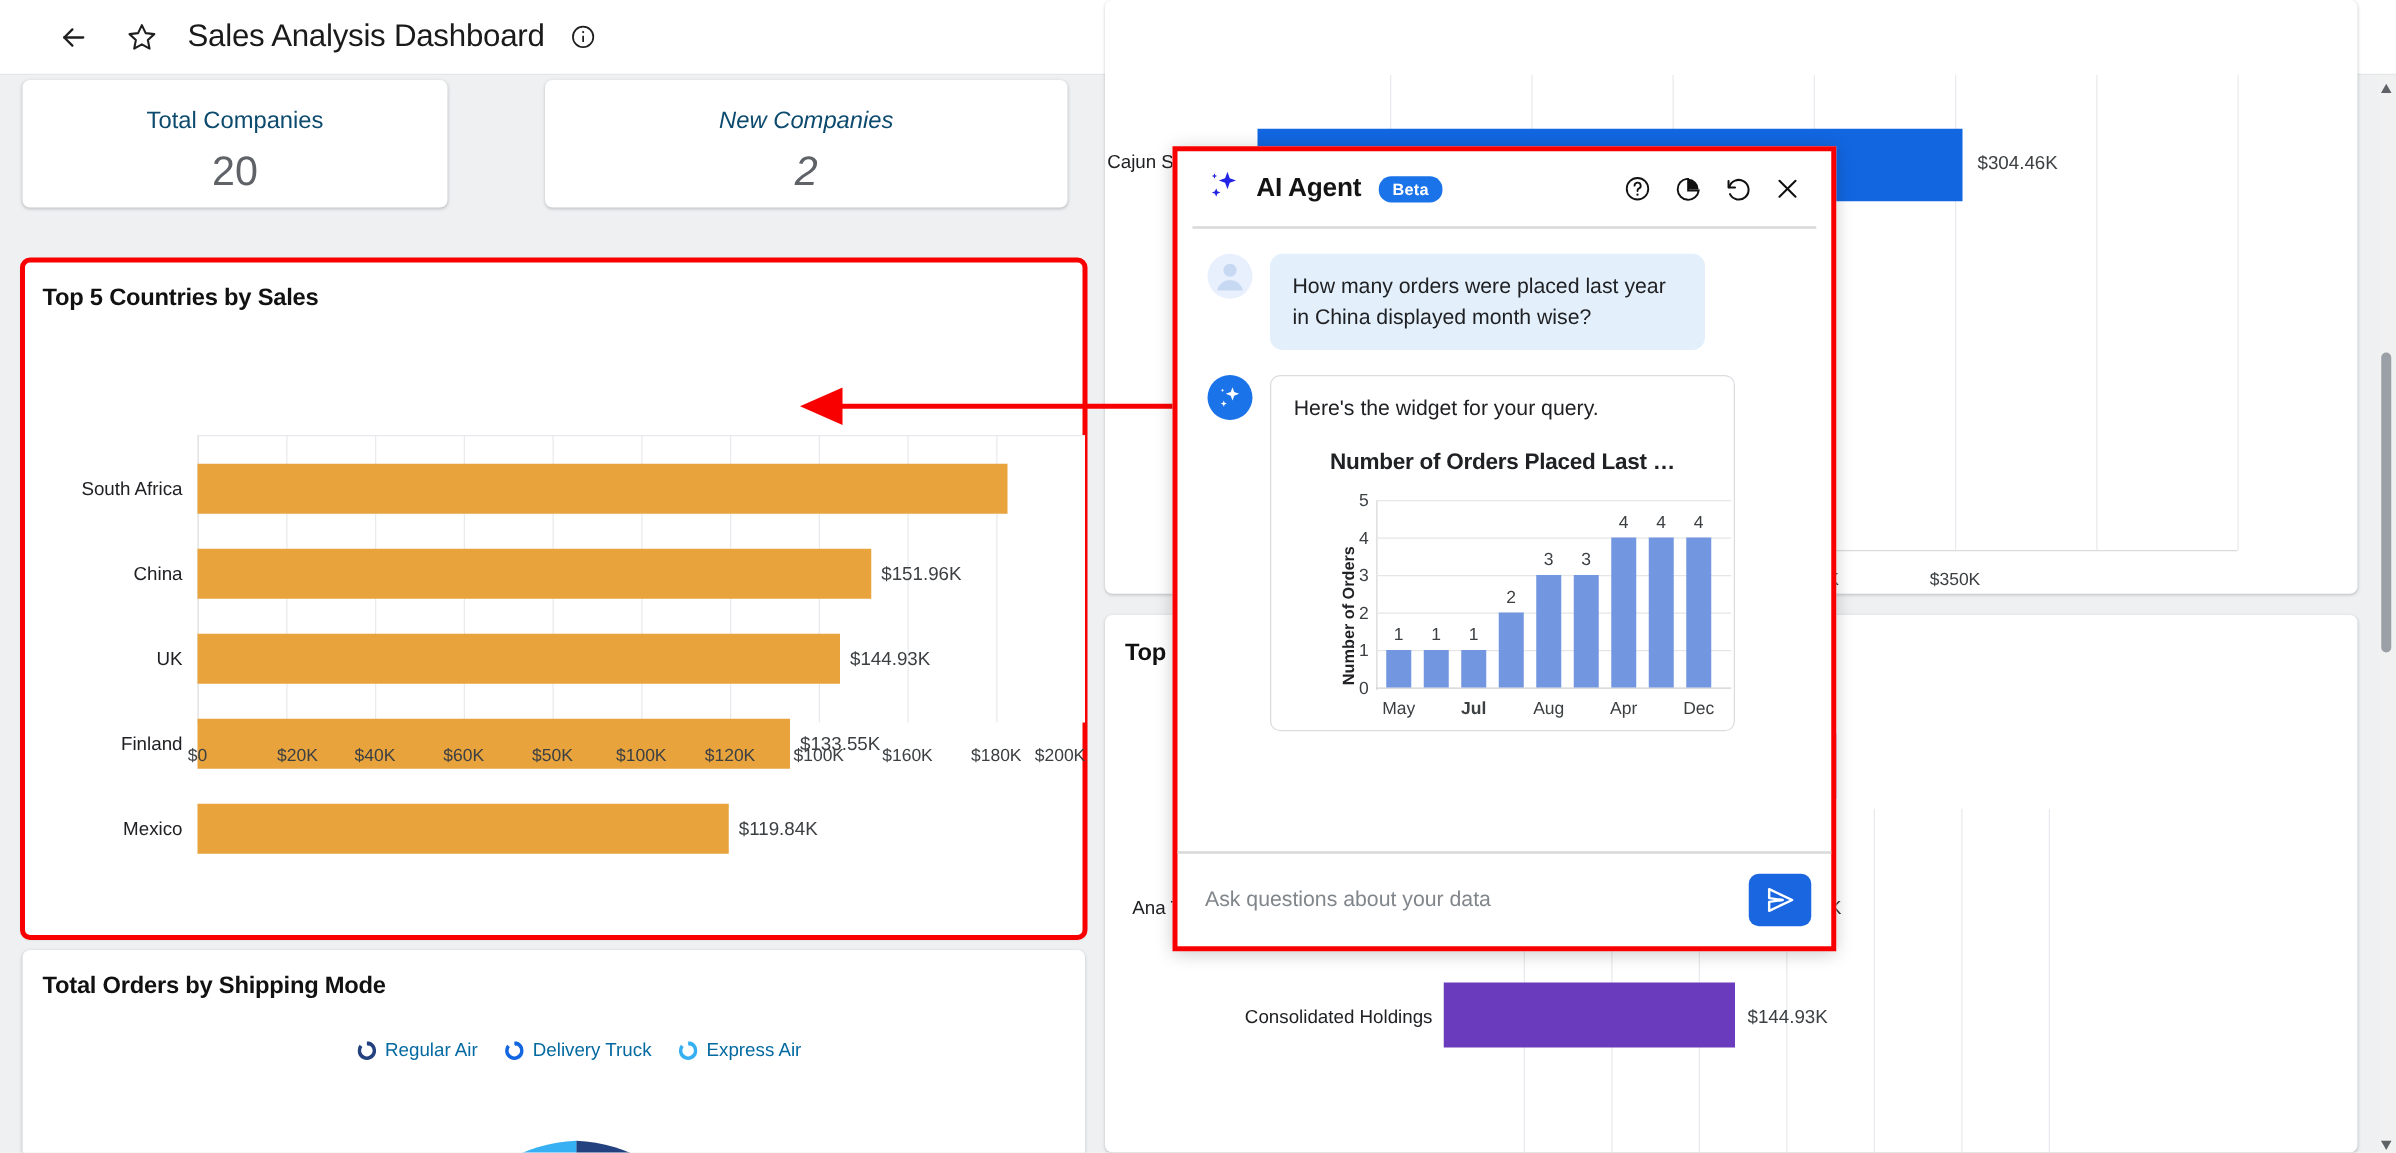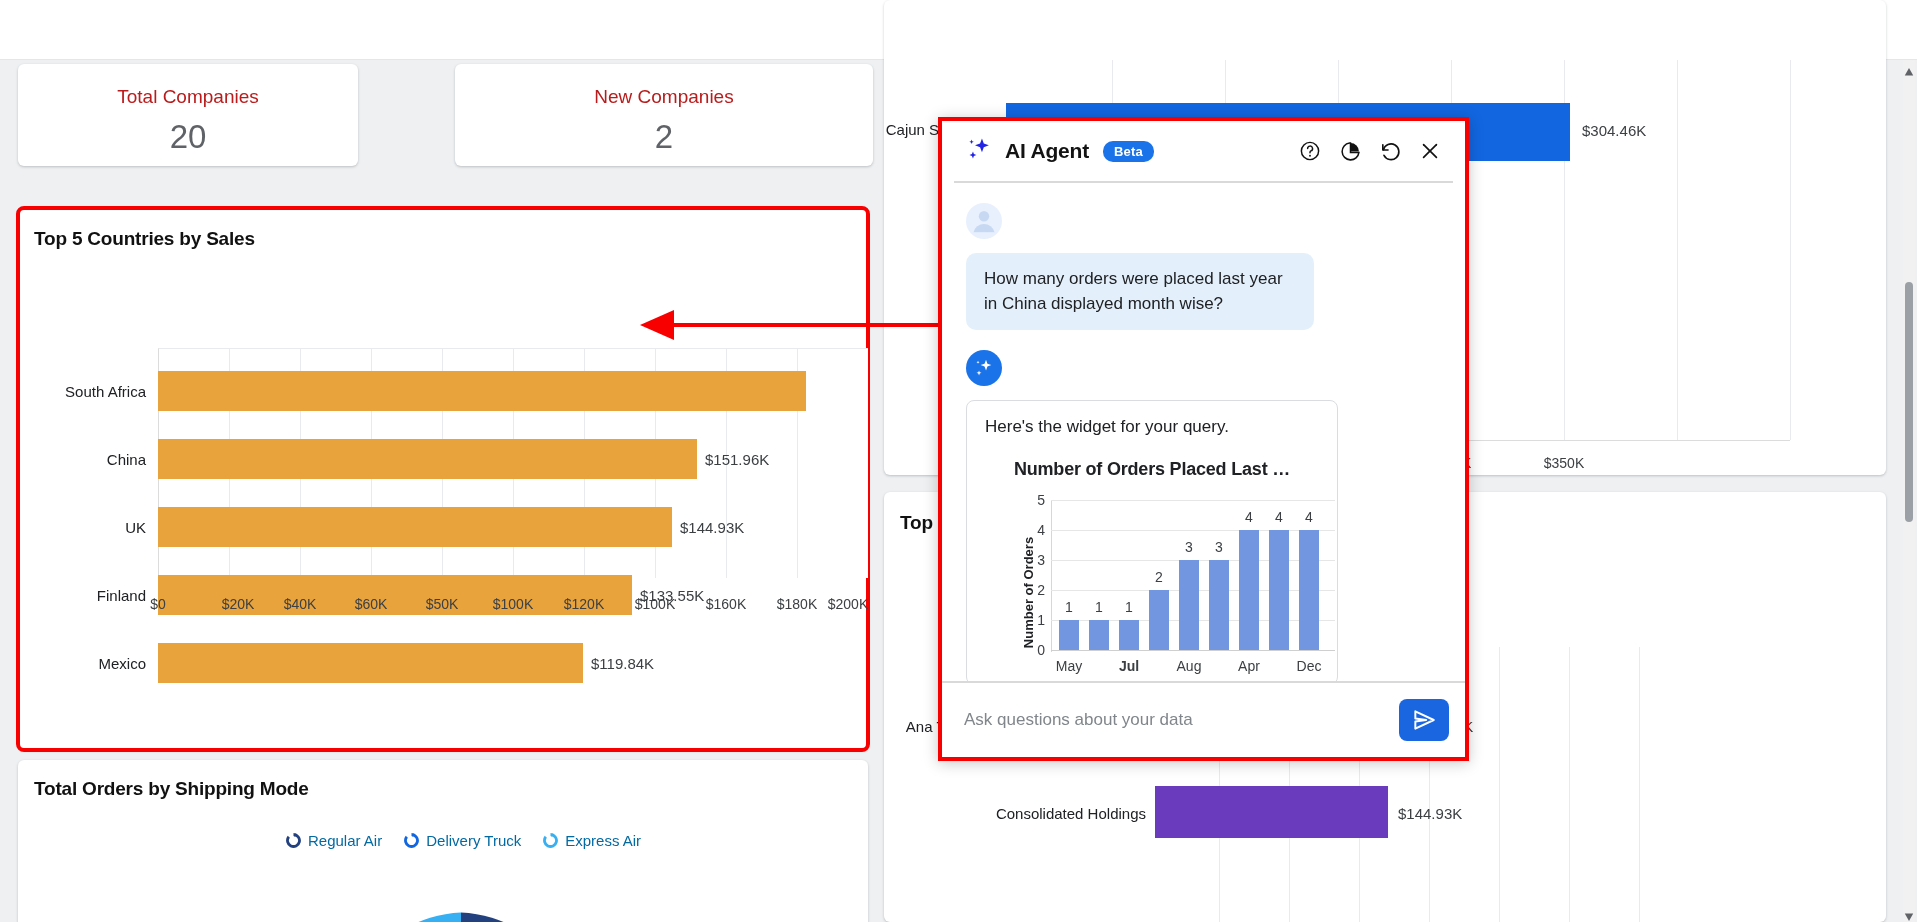--- a/index.html
+++ b/index.html
@@ -42,21 +42,21 @@
     box-shadow:0 1px 3px rgba(60,64,67,.18), 0 1px 2px rgba(60,64,67,.10);
     overflow:hidden;
   }
   .card-title {
     font-size:19px; font-weight:bold; color:#111; padding:16px 0 0 16px;
     letter-spacing:-0.2px;
   }
 
   
   .kpi { display:flex; flex-direction:column; align-items:center; justify-content:flex-start; padding-top:22px; }
-  .kpi-label { font-size:19px; color:#b91c1c; }
+  .kpi-label { font-size:19px; color:#0c4a6e; }
   .kpi-value { font-size:33px; color:#5f6368; margin-top:10px; }
 
   
   #card-countries { outline: 4px solid #f90000; outline-offset:-2px; }
 
   .hchart { position:relative; }
   .hc-plot { position:absolute; background:#fff; }
   .hc-vline { position:absolute; top:0; bottom:0; width:1px; background:#e8eaed; }
   .hc-bar { position:absolute; }
   .hc-cat { position:absolute; font-size:15px; color:#202124; text-align:right; white-space:nowrap; }
@@ -84,21 +84,21 @@
   .ai-title { font-size:21px; font-weight:bold; color:#131313; margin-left:12px; letter-spacing:-0.2px; }
   .beta {
     margin-left:14px; background:#1a73e8; color:#fff; font-size:13px; font-weight:bold;
     border-radius:10px; padding:3px 11px; letter-spacing:0.2px;
   }
   .ai-head-icons { margin-left:auto; display:flex; gap:14px; align-items:center; }
   .ai-hi { width:26px; height:26px; display:flex; align-items:center; justify-content:center; cursor:pointer; color:#111; }
   .ai-sep { height:2px; background:#d9d9d9; margin:0 12px; }
   .ai-body { flex:1 1 auto; overflow:hidden; padding:14px 0 0 0; position:relative; }
 
-  .msg-row { display:flex; gap:14px; padding:6px 26px 0 24px;flex-direction:column; }
+  .msg-row { display:flex; gap:14px; padding:6px 26px 0 24px; }
   .av { width:36px; height:36px; border-radius:50%; flex:0 0 auto; }
   .av-user { background:#e8f0fe; display:flex; align-items:center; justify-content:center; }
   .av-bot  { background:#1a73e8; display:flex; align-items:center; justify-content:center; }
   .bubble-user {
     background:#e3f0fb; border-radius:10px; padding:14px 18px; font-size:17px;
     color:#202124; line-height:1.45; max-width:348px;
   }
   .bubble-bot {
     border:1px solid #dadce0; border-radius:8px; background:#fff;
     width:372px; padding:16px 18px 0 18px;
@@ -131,20 +131,41 @@
 
   
   #ann-arrow { position:absolute; z-index:55; pointer-events:none; }
 </style>
 </head>
 <body>
 
 <div id="root">
 
   <div class="topbar">
+    <div class="tb-left">
+      <div class="icon-btn">
+        <svg width="26" height="26" viewBox="0 0 24 24" fill="none" stroke="#1f1f1f" stroke-width="1.7" stroke-linecap="round" stroke-linejoin="round">
+            <path d="M19 12H5"></path>
+            <path d="M11 18l-6-6 6-6"></path>
+          </svg>
+      </div>
+      <div class="icon-btn">
+        <svg width="25" height="25" viewBox="0 0 24 24" fill="none" stroke="#1f1f1f" stroke-width="1.6" stroke-linejoin="round">
+            <polygon points="12 3 14.9 9.1 21.5 9.9 16.6 14.4 17.9 21 12 17.7 6.1 21 7.4 14.4 2.5 9.9 9.1 9.1"></polygon>
+          </svg>
+      </div>
+      <div class="page-title">Sales Analysis Dashboard</div>
+      <div class="icon-btn" style="margin-left:-6px;">
+        <svg width="21" height="21" viewBox="0 0 24 24" fill="none" stroke="#1f1f1f" stroke-width="1.6">
+            <circle cx="12" cy="12" r="9.3"></circle>
+            <line x1="12" y1="11" x2="12" y2="16.6"></line>
+            <circle cx="12" cy="7.6" r="1" fill="#1f1f1f" stroke="none"></circle>
+          </svg>
+      </div>
+    </div>
 
     <div class="tb-right">
       <div class="summarize">
         <span>
           <svg width="20" height="20" viewBox="0 0 24 24" fill="#1a73e8">
               <path d="M14 2l1.5 4.2L19.8 8l-4.3 1.8L14 14l-1.5-4.2L8.2 8l4.3-1.8z"></path>
               <path d="M6.3 13.4l.8 2.2 2.2.8-2.2.9-.8 2.2-.9-2.2-2.2-.9 2.2-.8z"></path>
               <path d="M4.6 3.3l.5 1.3 1.3.5-1.3.6-.5 1.3-.6-1.3-1.3-.6 1.3-.5z"></path>
             </svg>
         </span>
@@ -214,21 +235,21 @@
     </div>
   </div>
 
   <div class="canvas">
 
     <div class="card kpi" style="left:18px; top:4px; width:340px; height:102px;">
       <div class="kpi-label">Total Companies</div>
       <div class="kpi-value">20</div>
     </div>
 
-    <div class="card kpi" style="left:455px; top:4px; width:418px; height:102px;">
+    <div class="card kpi" style="left:436px; top:4px; width:418px; height:102px;font-style:italic;">
       <div class="kpi-label">New Companies</div>
       <div class="kpi-value">2</div>
     </div>
 
     <div class="card" id="card-countries" style="left:18px; top:148px; width:850px; height:542px;">
       <div class="card-title" style="padding-top:20px;">Top 5 Countries by Sales</div>
 
       <div class="hchart" style="position:absolute; left:0; top:0; width:850px; height:542px;">
 
         <div class="hc-plot" style="left:140px; top:140px; width:710px; height:230px; border-left:1px solid #dcdcdc; border-top:1px solid #e8eaed;"></div>

